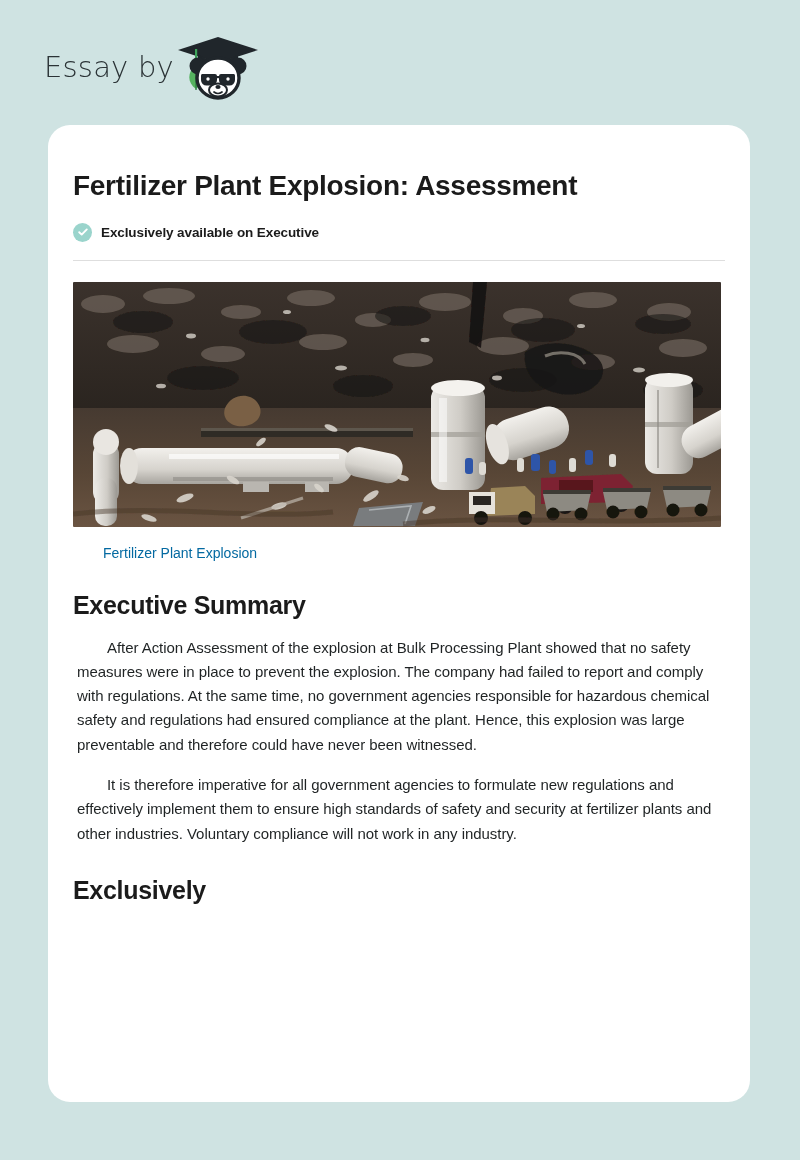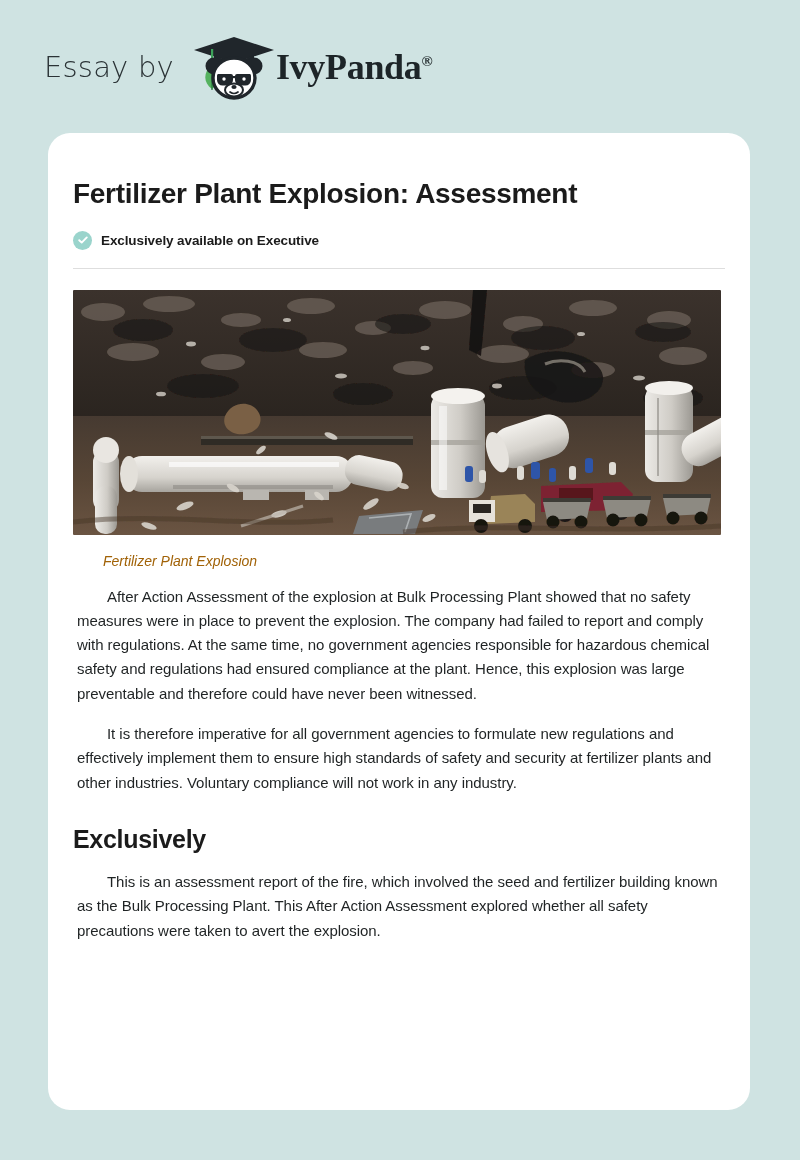--- a/index.html
+++ b/index.html
@@ -21,21 +21,21 @@
     align-items: center;
     padding-left: 44px;
     box-sizing: border-box;
   }
   .brand-essay-by {
     font-family: "DejaVu Sans", sans-serif;
     font-size: 29px;
     font-weight: 300;
     color: #2b3336;
     letter-spacing: 0.2px;
-    margin-right: 16px;
+    margin-right: 0;
   }
   .brand-logo-wrap {
     display: flex;
     align-items: center;
   }
   .panda-mark {
     width: 88px;
     height: 68px;
     display: block;
   }
@@ -52,21 +52,21 @@
   .brand-name .reg {
     font-size: 15px;
     vertical-align: super;
     font-weight: bold;
   }
 
   
   .card {
     position: absolute;
     left: 48px;
-    top: 133px;
+    top: 125px;
     width: 702px;
     height: 977px;
     background: #ffffff;
     border-radius: 22px;
     box-sizing: border-box;
     padding: 30px 25px 0 25px;
     overflow: hidden;
   }
 
   .doc-title {
@@ -114,22 +114,21 @@
     margin: 21px 0 0 0;
   }
   .photo {
     width: 648px;
     height: 245px;
     display: block;
     border-radius: 1px;
   }
   figcaption {
     font-size: 14px;
-    font-style: italic;
-    color: #a16207;
+    color: #0369a1;
     margin: 18px 0 0 30px;
   }
 
   
   h2.section-heading {
     font-family: "Liberation Sans", sans-serif;
     font-size: 25px;
     font-weight: bold;
     color: #1b1b1b;
     margin: 30px 0 0 0;
@@ -173,21 +172,20 @@
         <rect x="41" y="43" width="6" height="2.2" fill="#20262b"></rect>
 
         <circle cx="34" cy="46" r="1.7" fill="#ffffff"></circle>
         <circle cx="54" cy="46" r="1.7" fill="#ffffff"></circle>
 
         <ellipse cx="44" cy="57" rx="9" ry="6.5" fill="#ffffff" stroke="#20262b" stroke-width="2"></ellipse>
         <ellipse cx="44" cy="54" rx="2.6" ry="1.9" fill="#20262b"></ellipse>
         <path d="M40,59 Q44,62 48,59" stroke="#20262b" stroke-width="1.7" fill="none" stroke-linecap="round"></path>
       </svg>
     </span>
-    <span class="brand-name"><span>IvyPanda</span><span class="reg">®</span></span>
   </span>
 </div>
 
 <div class="card">
 
   <h1 class="doc-title">Fertilizer Plant Explosion: Assessment</h1>
 
   <div class="exclusive-row">
     <span class="check-badge">
       <svg width="12" height="12" viewBox="0 0 12 12" xmlns="http://www.w3.org/2000/svg" aria-hidden="true">
@@ -394,19 +392,19 @@
 
         <g stroke="#463628" stroke-width="5" fill="none" opacity="0.45">
           <path d="M0,232 C90,222 180,238 260,230"></path>
           <path d="M330,242 C420,232 520,244 648,236"></path>
         </g>
       </g>
     </svg>
     <figcaption>Fertilizer Plant Explosion</figcaption>
   </figure>
 
+  <h2 class="section-heading">Executive Summary</h2>
   <p class="body-par">After Action Assessment of the explosion at Bulk Processing Plant showed that no safety measures were in place to prevent the explosion. The company had failed to report and comply with regulations. At the same time, no government agencies responsible for hazardous chemical safety and regulations had ensured compliance at the plant. Hence, this explosion was large preventable and therefore could have never been witnessed.</p>
   <p class="body-par">It is therefore imperative for all government agencies to formulate new regulations and effectively implement them to ensure high standards of safety and security at fertilizer plants and other industries. Voluntary compliance will not work in any industry.</p>
 
   <h2 class="section-heading">Exclusively</h2>
-  <p class="body-par">This is an assessment report of the fire, which involved the seed and fertilizer building known as the Bulk Processing Plant. This After Action Assessment explored whether all safety precautions were taken to avert the explosion.</p>
 
 </div>
 
 </body></html>

